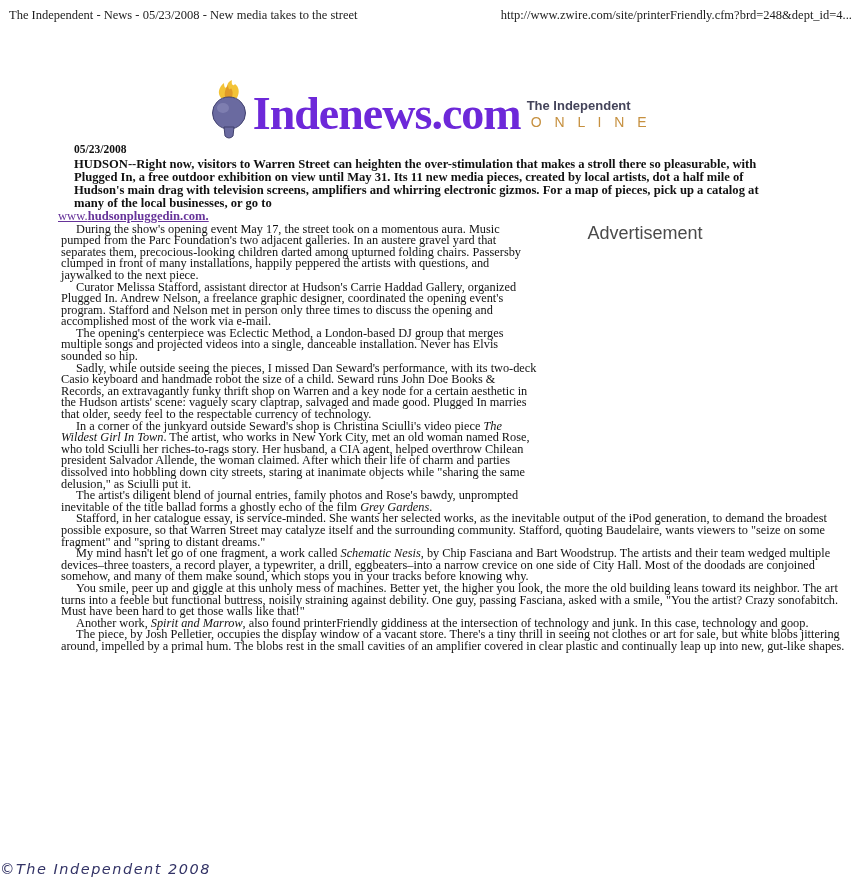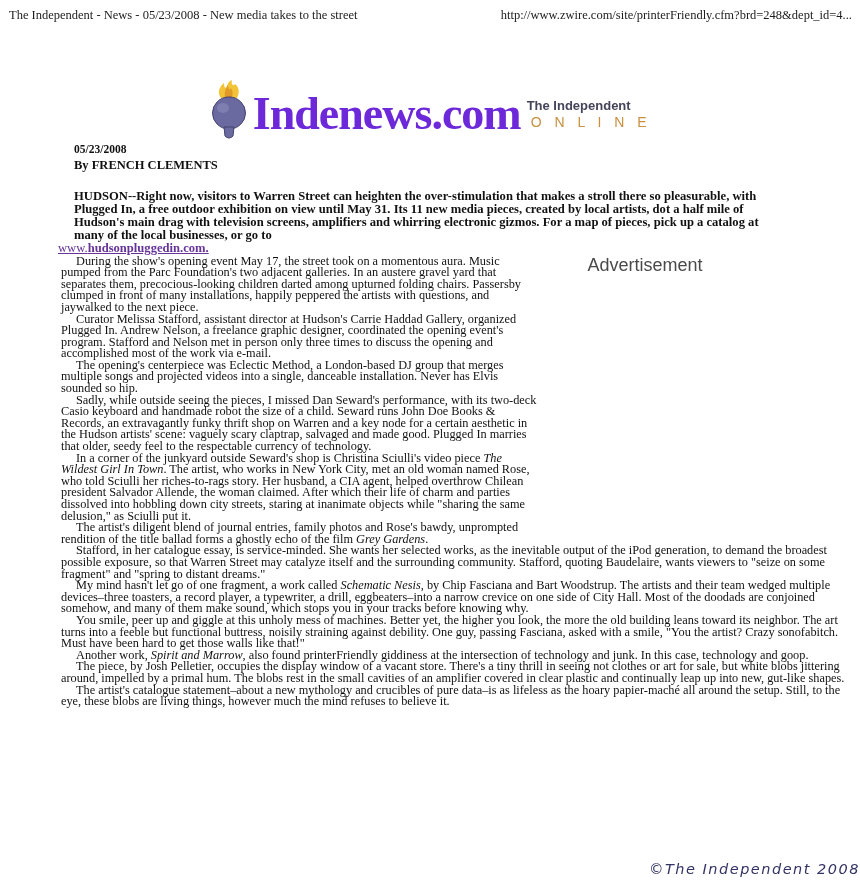--- a/index.html
+++ b/index.html
@@ -43,21 +43,21 @@
   .ad-float{
     float:right;width:305px;height:272px;
     font-family:"Liberation Sans",sans-serif;
   }
   .ad-label{
     text-align:center;padding:4px 95px 0 0;
     font-size:18px;color:#4a4a4a;
   }
   
   .footer{
-    position:absolute;left:0;right:0;bottom:11px;text-align:right;
+    position:absolute;left:0;right:0;bottom:11px;text-align:left;
     font-family:"DejaVu Sans",sans-serif;font-style:italic;
     font-size:14.5px;letter-spacing:1.5px;color:#333366;
   }
 </style>
 </head>
 <body>
 
 <div class="print-header">
   <span>The Independent - News - 05/23/2008 - New media takes to the street</span>
   <span>http://www.zwire.com/site/printerFriendly.cfm?brd=248&amp;dept_id=4...</span>
@@ -76,40 +76,38 @@
   <span class="wordmark">Indenews.com</span>
   <span class="tagline">
     <div class="tagline-top">The Independent</div>
     <div class="tagline-bottom">O N L I N E</div>
   </span>
 </div>
 
 <div class="article">
   <div class="article-head">
     <div class="art-date">05/23/2008</div>
-    <div class="art-byline">By FRENCH CLEMENTS</div>
     <p class="intro">
       <span>HUDSON--Right now, visitors to Warren Street can heighten the over-stimulation that makes a stroll there so pleasurable, with Plugged In, a free outdoor exhibition on view until May 31. Its 11 new media pieces, created by local artists, dot a half mile of Hudson's main drag with television screens, amplifiers and whirring electronic gizmos. For a map of pieces, pick up a catalog at many of the local businesses, or go to</span><br>
       <a class="intro-link"><span class="lw">www.</span><b>hudsonpluggedin.com.</b></a>
     </p>
   </div>
   <div class="article-text">
     <div class="ad-float">
       <div class="ad-label">Advertisement</div>
     </div>
     <div id="paras">
         <p class="apara"><span>During the show's opening event May 17, the street took on a momentous aura. Music pumped from the Parc Foundation's two adjacent galleries. In an austere gravel yard that separates them, precocious-looking children darted among upturned folding chairs. Passersby clumped in front of many installations, happily peppered the artists with questions, and jaywalked to the next piece.</span></p>
         <p class="apara"><span>Curator Melissa Stafford, assistant director at Hudson's Carrie Haddad Gallery, organized Plugged In. Andrew Nelson, a freelance graphic designer, coordinated the opening event's program. Stafford and Nelson met in person only three times to discuss the opening and accomplished most of the work via e-mail.</span></p>
         <p class="apara"><span>The opening's centerpiece was Eclectic Method, a London-based DJ group that merges multiple songs and projected videos into a single, danceable installation. Never has Elvis sounded so hip.</span></p>
         <p class="apara"><span>Sadly, while outside seeing the pieces, I missed Dan Seward's performance, with its two-deck Casio keyboard and handmade robot the size of a child. Seward runs John Doe Books &amp; Records, an extravagantly funky thrift shop on Warren and a key node for a certain aesthetic in the Hudson artists' scene: vaguely scary claptrap, salvaged and made good. Plugged In marries that older, seedy feel to the respectable currency of technology.</span></p>
         <p class="apara"><span>In a corner of the junkyard outside Seward's shop is Christina Sciulli's video piece </span><i>The Wildest Girl In Town</i><span>. The artist, who works in New York City, met an old woman named Rose, who told Sciulli her riches-to-rags story. Her husband, a CIA agent, helped overthrow Chilean president Salvador Allende, the woman claimed. After which their life of charm and parties dissolved into hobbling down city streets, staring at inanimate objects while "sharing the same delusion," as Sciulli put it.</span></p>
-        <p class="apara"><span>The artist's diligent blend of journal entries, family photos and Rose's bawdy, unprompted rendition of the title ballad forms a ghostly echo of the film </span><i>Grey Gardens</i><span>.</span></p>
+        <p class="apara"><span>The artist's diligent blend of journal entries, family photos and Rose's bawdy, unprompted inevitable of the title ballad forms a ghostly echo of the film </span><i>Grey Gardens</i><span>.</span></p>
         <p class="apara"><span>Stafford, in her catalogue essay, is service-minded. She wants her selected works, as the inevitable output of the iPod generation, to demand the broadest possible exposure, so that Warren Street may catalyze itself and the surrounding community. Stafford, quoting Baudelaire, wants viewers to "seize on some fragment" and "spring to distant dreams."</span></p>
         <p class="apara"><span>My mind hasn't let go of one fragment, a work called </span><i>Schematic Nesis</i><span>, by Chip Fasciana and Bart Woodstrup. The artists and their team wedged multiple devices–three toasters, a record player, a typewriter, a drill, eggbeaters–into a narrow crevice on one side of City Hall. Most of the doodads are conjoined somehow, and many of them make sound, which stops you in your tracks before knowing why.</span></p>
         <p class="apara"><span>You smile, peer up and giggle at this unholy mess of machines. Better yet, the higher you look, the more the old building leans toward its neighbor. The art turns into a feeble but functional buttress, noisily straining against debility. One guy, passing Fasciana, asked with a smile, "You the artist? Crazy sonofabitch. Must have been hard to get those walls like that!"</span></p>
         <p class="apara"><span>Another work, </span><i>Spirit and Marrow</i><span>, also found printerFriendly giddiness at the intersection of technology and junk. In this case, technology and goop.</span></p>
         <p class="apara"><span>The piece, by Josh Pelletier, occupies the display window of a vacant store. There's a tiny thrill in seeing not clothes or art for sale, but white blobs jittering around, impelled by a primal hum. The blobs rest in the small cavities of an amplifier covered in clear plastic and continually leap up into new, gut-like shapes.</span></p>
-        <p class="apara"><span>The artist's catalogue statement–about a new mythology and crucibles of pure data–is as lifeless as the hoary papier-maché all around the setup. Still, to the eye, these blobs are living things, however much the mind refuses to believe it.</span></p>
       </div>
   </div>
 </div>
 
 <div class="footer">©The Independent 2008</div>
 
 </body></html>

